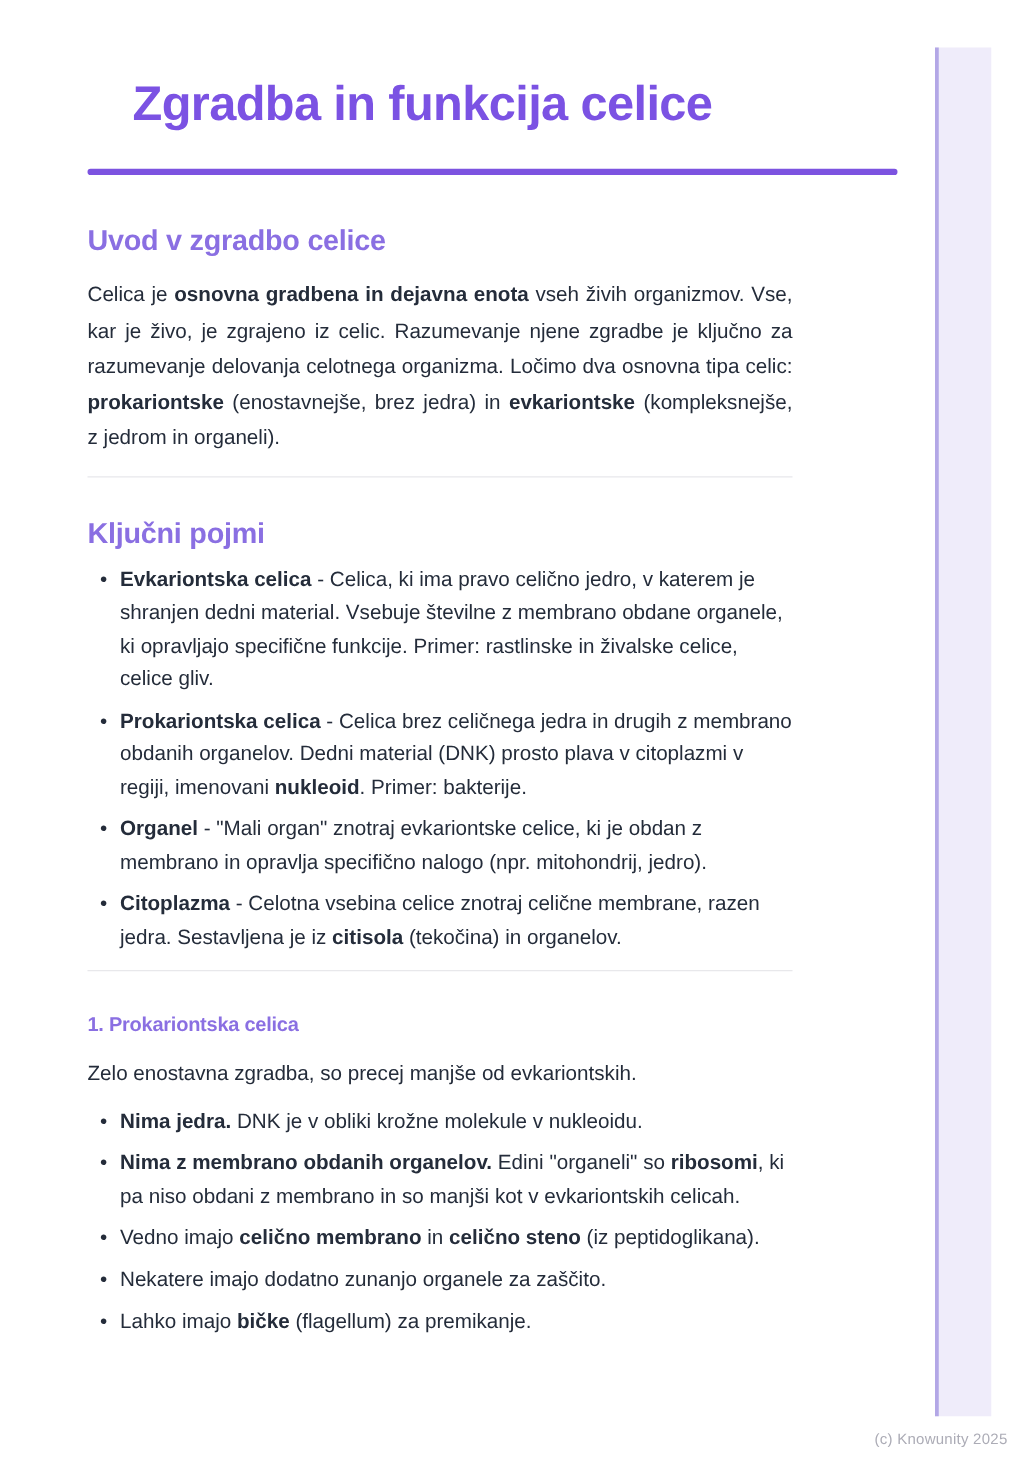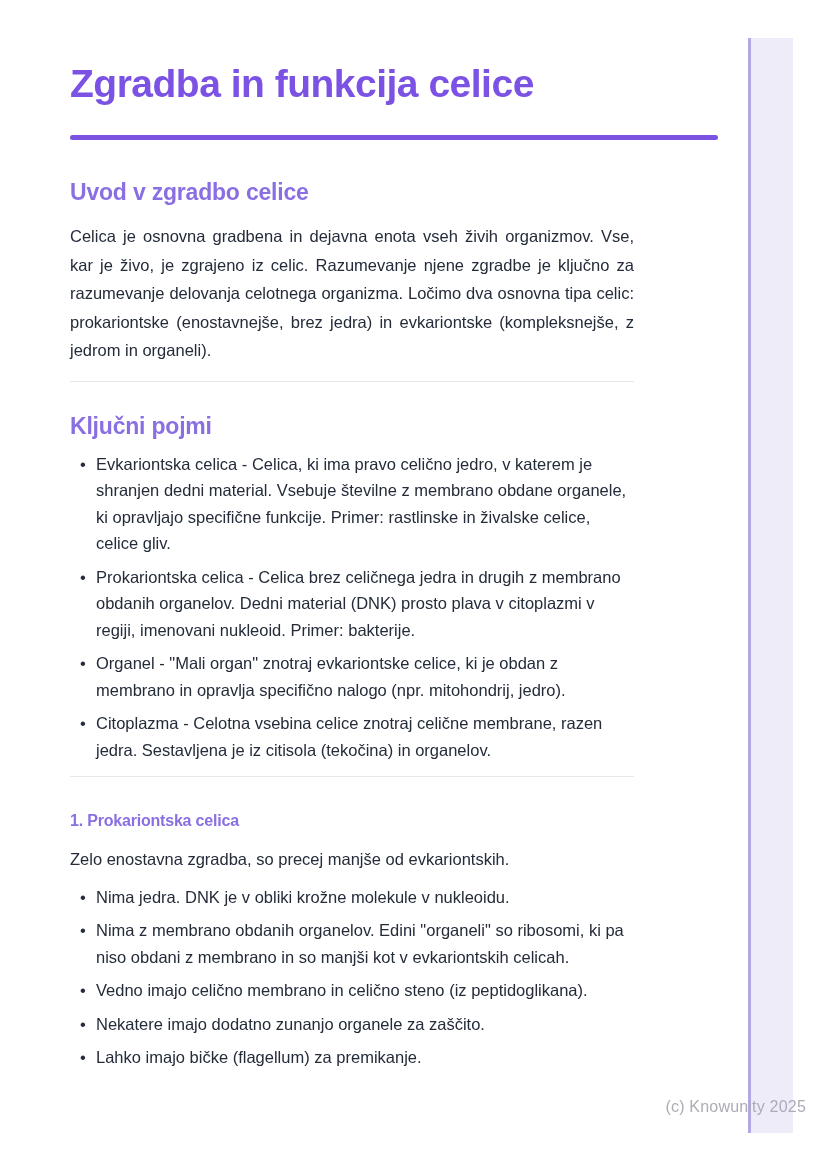--- a/index.html
+++ b/index.html
@@ -28,20 +28,21 @@
     font-size: 16.5px;
   }
 
   h1.doc-title {
     margin-top: 60px;
     font-size: 39px;
     line-height: 48px;
     font-weight: bold;
     letter-spacing: -0.5px;
     color: var(--title);
+    margin-left: 36px;
   }
   .title-rule {
     border: none;
     width: 648px; height: 5px;
     border-radius: 3px;
     background: var(--rule);
     margin-top: 27px;
   }
 
   h2.section-heading {
@@ -89,27 +90,27 @@
     position: relative;
     line-height: 26.5px;
     margin-bottom: 7px;
   }
   ul.bullet-list li::before {
     content: "\2022";
     position: absolute;
     left: -16px; top: 0;
     color: var(--body);
   }
-  b { font-weight: normal; }
+  b { font-weight: bold; }
 
   .watermark {
     position: absolute;
-    top: 1098px;
+    top: 1144px;
     right: 22px;
-    font-size: 16px;
+    font-size: 12px;
     letter-spacing: 0.2px;
     color: var(--watermark);
     z-index: 2;
   }
 </style>
 </head>
 <body>
 
 <div class="page">
 

